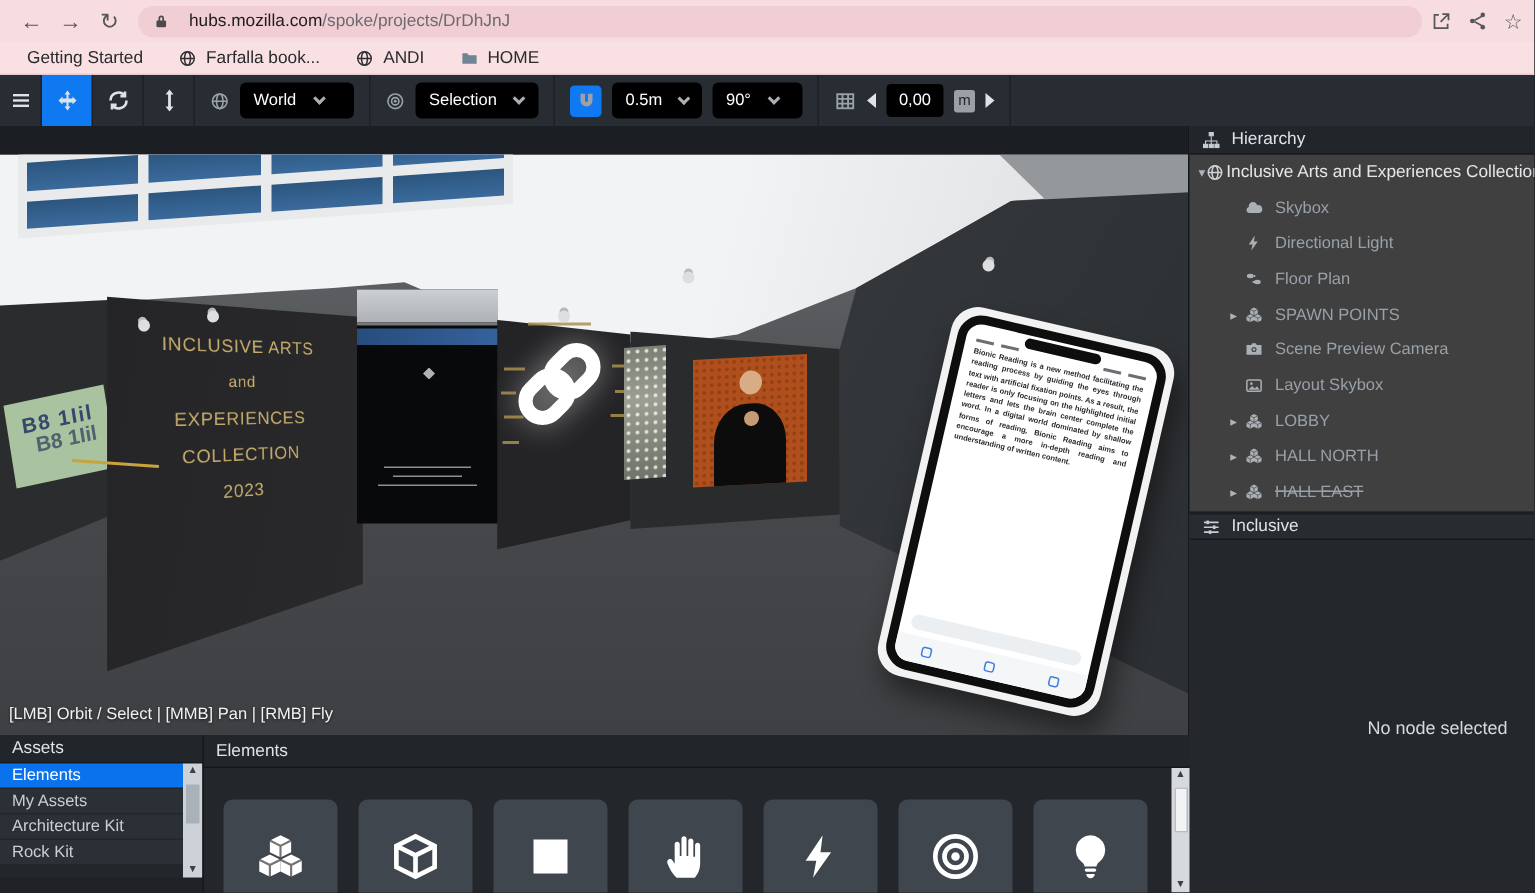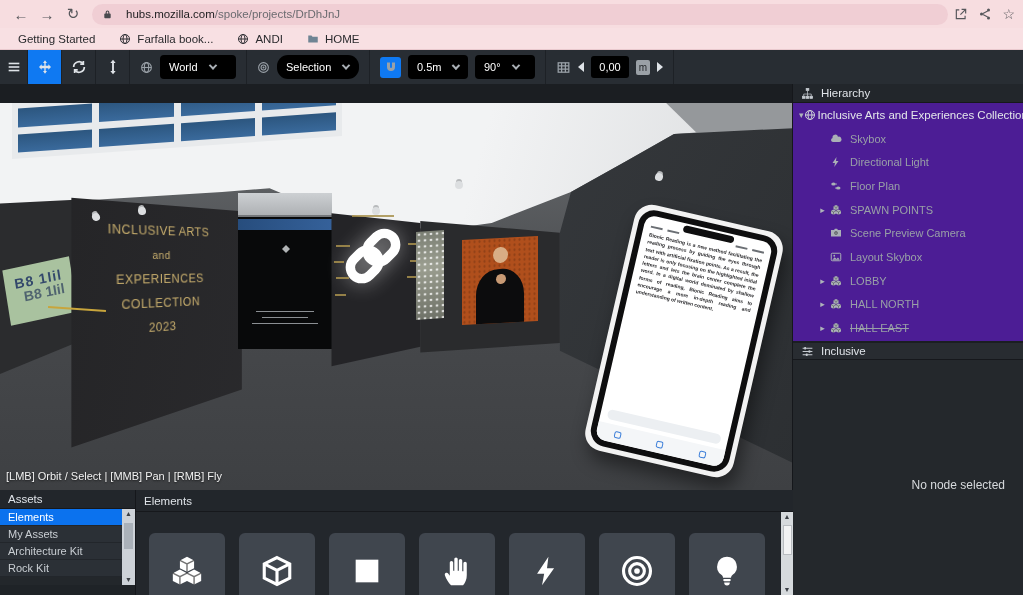--- a/index.html
+++ b/index.html
@@ -39,21 +39,21 @@
   .tbtn.active { background:#0f79f2; }
   .tbtn svg { width:16px; height:16px; }
   .tsec { display:flex; align-items:center; gap:7px; padding:0 10px;
     border-right:1px solid #1d2126; }
   .tsec:first-of-type { border-left:1px solid #1d2126; margin-left:8px; }
   .tsec .ico { color:#9aa1a8; }
   .pill { background:#000; color:#fff; border-radius:4px; height:24px;
     display:flex; align-items:center; padding:0 9px; font-size:11px; }
   .chev { width:6px; height:6px; border-right:2px solid #aab0b6; border-bottom:2px solid #aab0b6;
     transform:rotate(45deg) translate(-1px,-1px); margin-left:12px; }
-  .pill.w-world { width:76px; } .pill.w-sel { width:82px;border-radius:11px; }
+  .pill.w-world { width:76px; } .pill.w-sel { width:82px; }
   .pill.w-snap { width:60px; } .pill.w-rot { width:60px; }
   .magnet-btn { width:21px; height:21px; border-radius:3px; background:#0f79f2;
     display:flex; align-items:center; justify-content:center; color:#fff; }
   .magnet-btn svg { width:12px; height:12px; }
   .grid-ico { color:#c6ccd2; } .grid-ico svg { width:15px; height:15px; }
   .caret-left { width:0; height:0; border-top:5px solid transparent; border-bottom:5px solid transparent;
     border-right:6px solid #dfe3e8; }
   .caret-right { width:0; height:0; border-top:5px solid transparent; border-bottom:5px solid transparent;
     border-left:6px solid #dfe3e8; }
   .numbox { background:#000; color:#fff; border-radius:3px; width:38px; height:22px;
@@ -66,21 +66,21 @@
     padding:0 8px; font-size:11.5px; color:#dfe3e8; border-bottom:1px solid #16181c; }
   .panel-header .ico { color:#c7ccd2; }
   .viewport-header { position:absolute; left:0; top:84px; width:793px; }
   .vh-right { margin-left:auto; display:flex; align-items:center; height:100%; }
   .blue-sep { width:2px; height:100%; background:#0f6fe0; }
   .lit-dd { display:flex; align-items:center; width:92px; padding:0 8px; color:#c3c9cf; height:100%; }
   .vh-right .ico { color:#c7ccd2; margin-right:8px; }
 
   
   .right-panel { position:absolute; left:792px; top:84px; width:231px; height:511px;
-    background:#4c1d95; border-left:1px solid #15171b; }
+    background:#404040; border-left:1px solid #15171b; }
   .tree { height:238px; overflow:hidden; }
   .trow { height:23.7px; display:flex; align-items:center; font-size:11px; color:#99a0a7; }
   .trow.depth-0 { padding-left:6px; font-size:11.5px; color:#e4e7ea; }
   .trow.depth-1 { padding-left:22px; }
   .t-caret { width:15px; text-align:center; font-size:9px; color:#aeb4ba; }
   .t-ico { width:18px; color:#aab0b6; display:flex; }
   .trow.depth-0 .t-ico { color:#cfd3d8; }
   .t-ico svg { width:12px; height:12px; }
   .t-label { margin-left:2px; white-space:nowrap; }
   .t-label.struck { text-decoration:line-through; }

